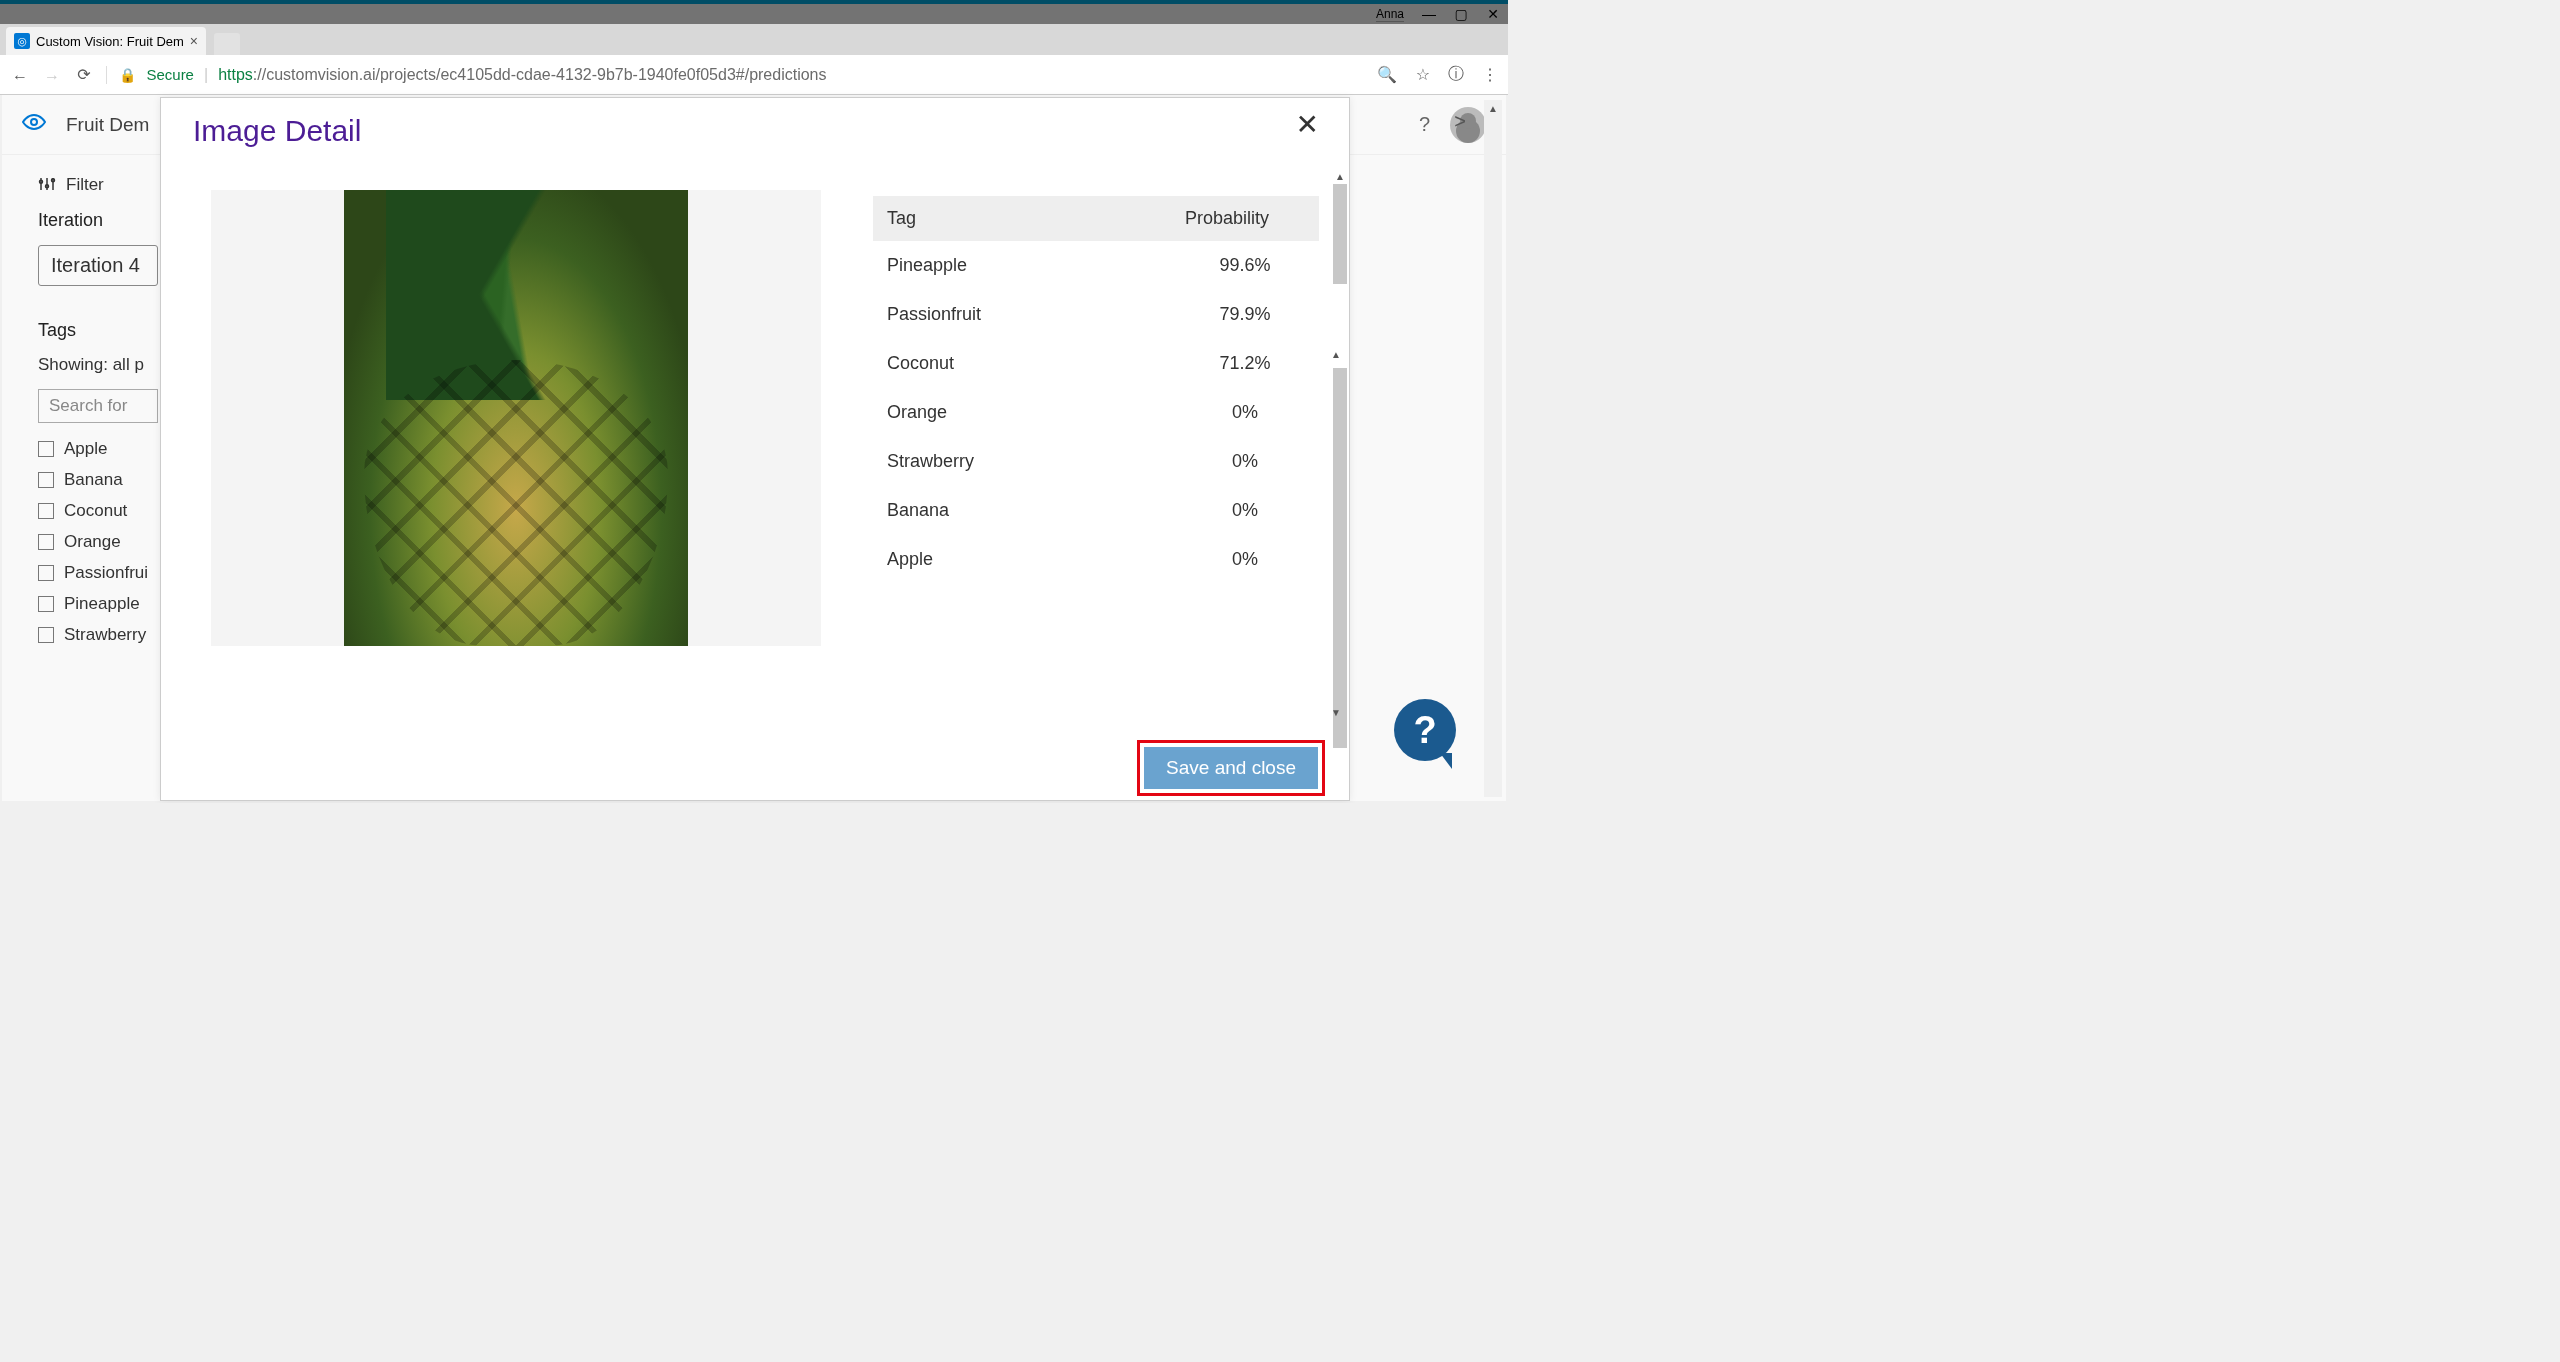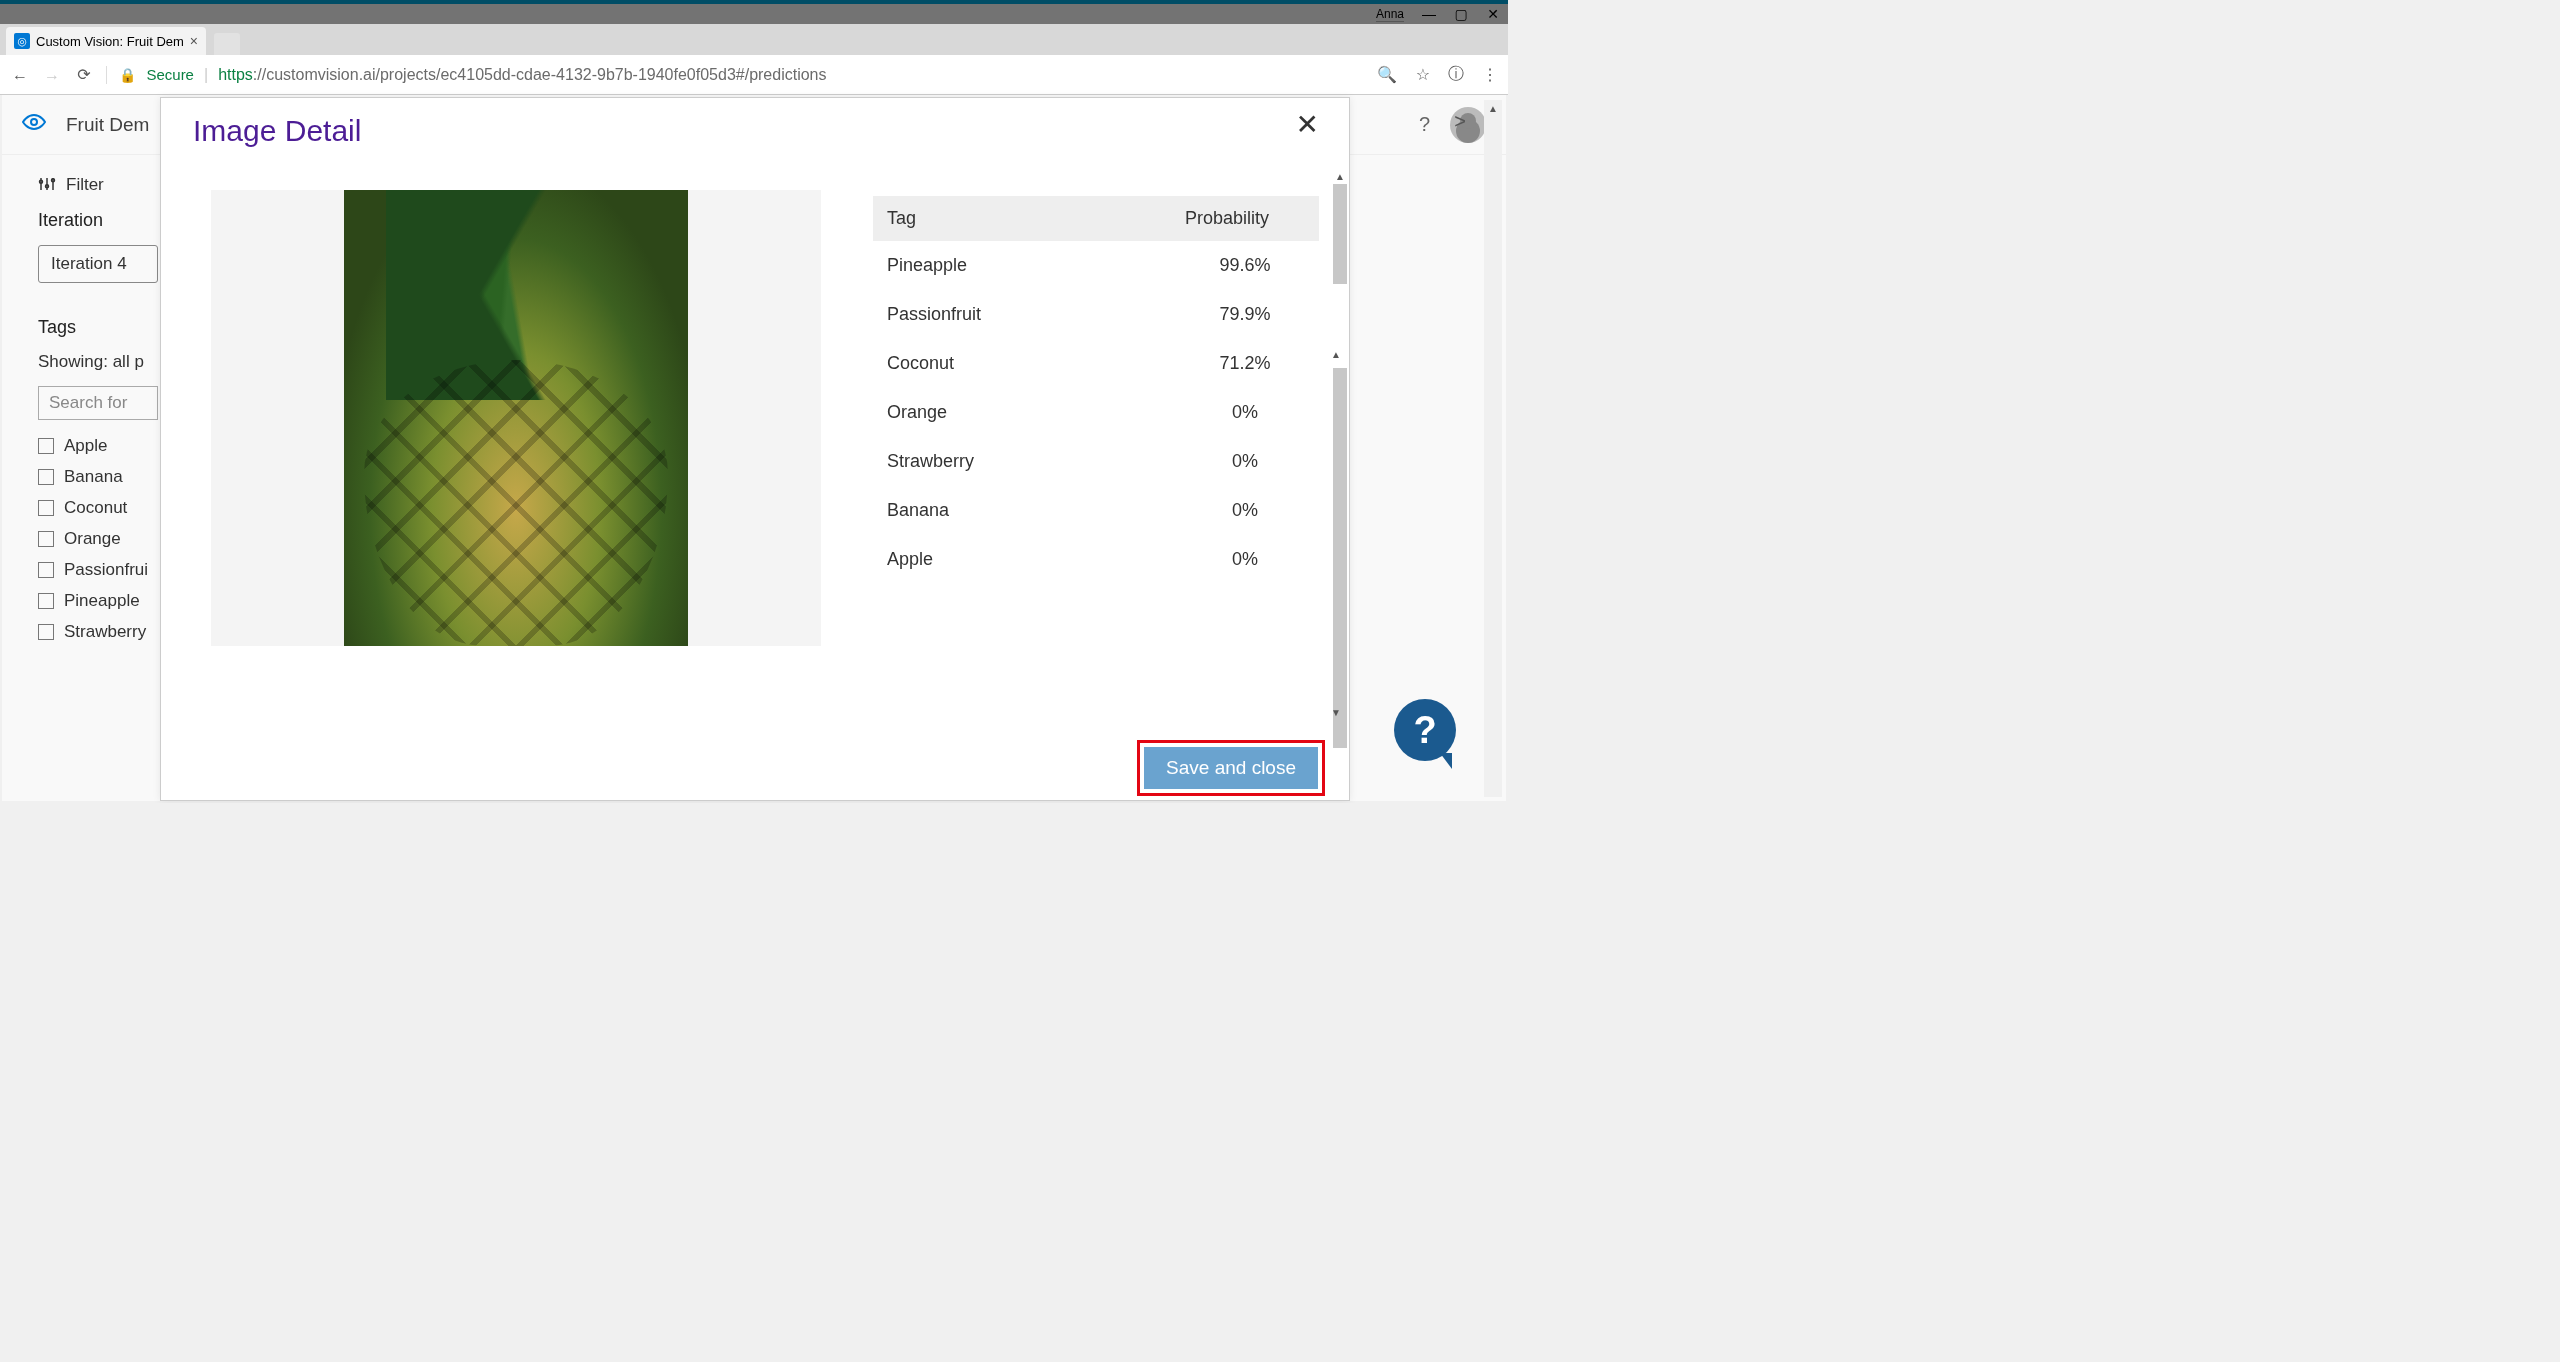--- a/index.html
+++ b/index.html
@@ -101,21 +101,21 @@
   .sidebar {
     position: absolute;
     top: 60px; left: 0; width: 160px; bottom: 0;
     padding: 20px 0 0 36px;
     font-size: 17px;
     color: #333;
   }
   .filter-row { display:flex; gap:10px; color:#333; margin-bottom:12px; }
   .section-label { font-size:18px; color:#222; margin-bottom:14px; }
   .iter-select {
-    border:1px solid #888; border-radius:3px; padding:8px 12px; font-size:17px;
+    border:1px solid #888; border-radius:3px; padding:8px 12px; font-size:20px;
     width: 120px; overflow:hidden; white-space:nowrap;
   }
   .showing { font-size:17px; margin:8px 0 14px 0; }
   .tagsearch {
     border:1px solid #aaa; padding:6px 10px; font-size:17px; color:#888;
     width: 120px; overflow:hidden; white-space:nowrap;
   }
   .taglist { margin-top:16px; }
   .tagitem { display:flex; align-items:center; gap:10px; font-size:17px; margin:11px 0; color:#333;}
   .tagitem .cb { width:16px; height:16px; border:1.5px solid #777; }

